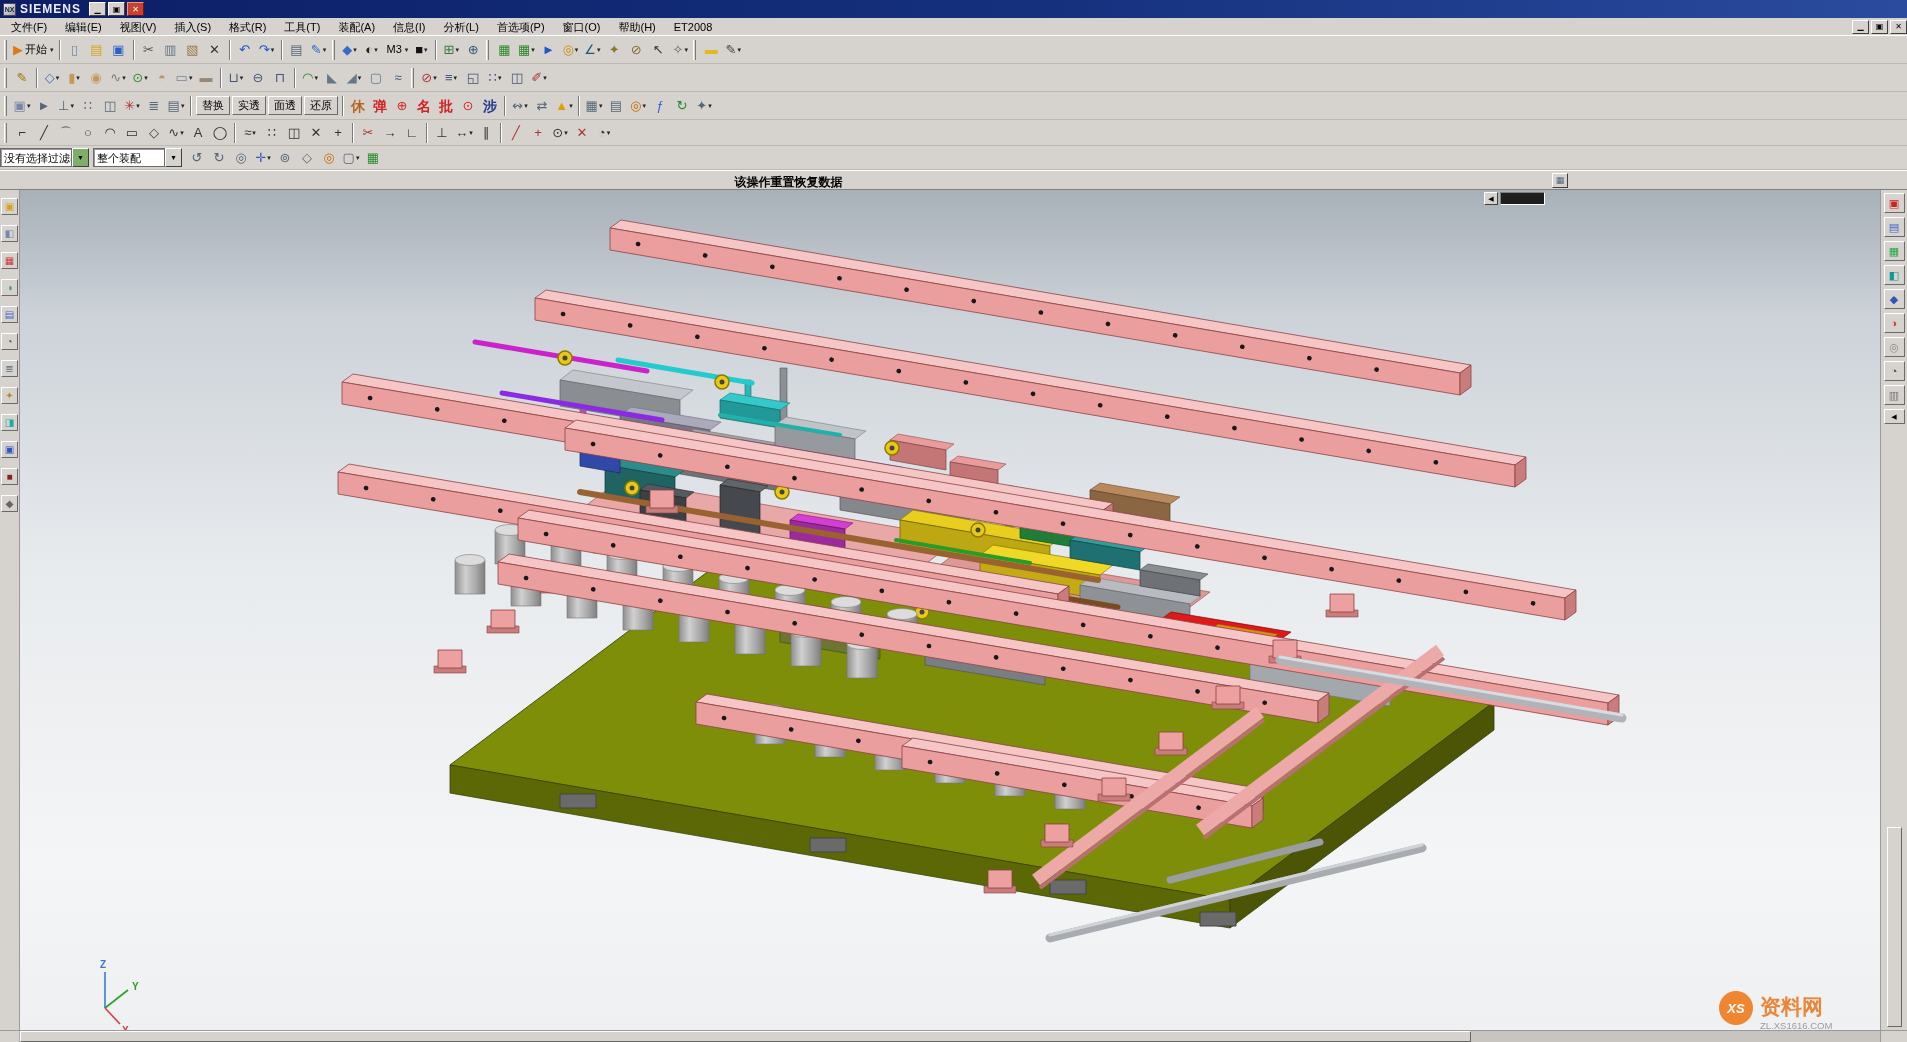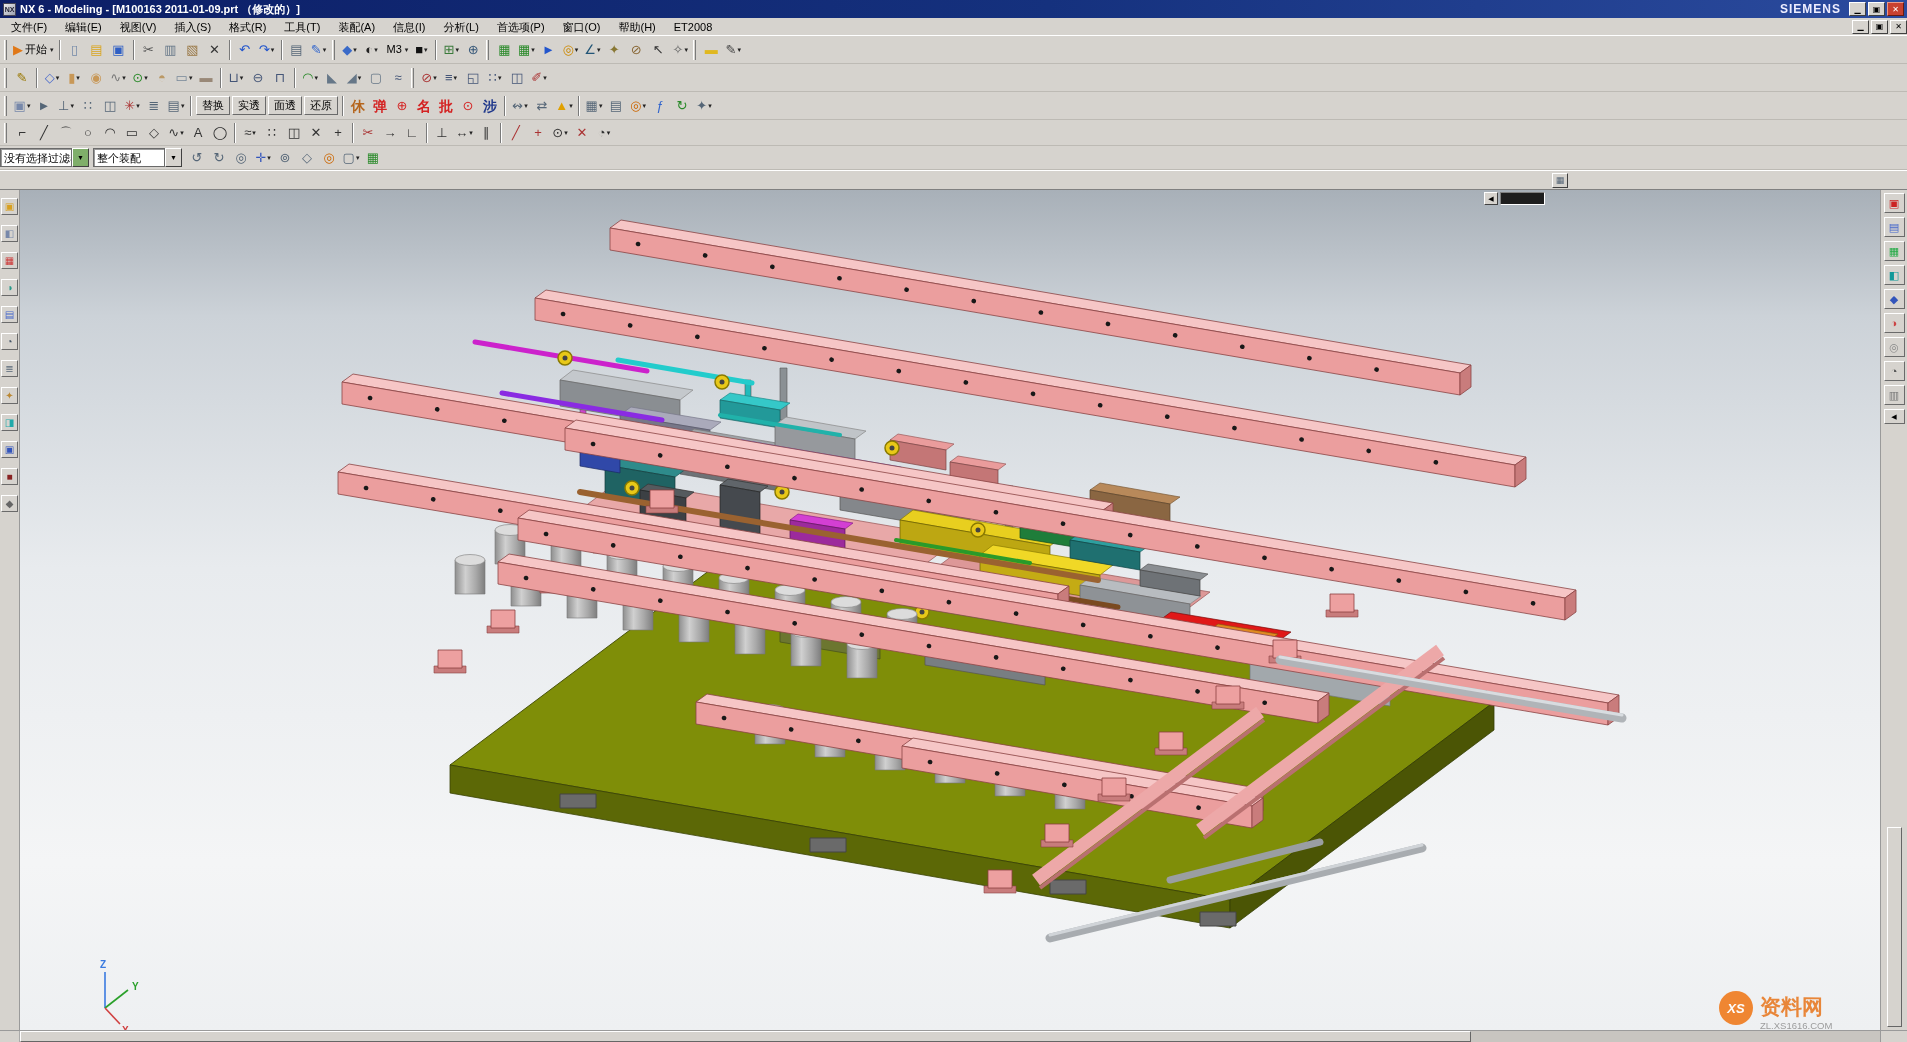--- a/index.html
+++ b/index.html
@@ -60,21 +60,20 @@
 .bb-corner{width:20px;background:#d6d3ce;border-right:1px solid #aaa}
 .htrack{flex:1;position:relative}
 .hthumb{position:absolute;left:0;top:0;bottom:0;width:78%;background:#d6d3ce;border:1px solid;border-color:#fff #666 #666 #fff}
 .bb-grip{width:27px;background:#d6d3ce;border-left:1px solid #9a9a9a}
 </style>
 </head>
 <body>
 
 <div class="titlebar">
   <div class="app-icon">NX</div>
-  <div class="title-text">NX 6 - Modeling - [M100163  2011-01-09.prt （修改的）]</div>
   <div class="brand">SIEMENS</div>
   <button class="wbtn"><span>▁</span></button>
   <button class="wbtn"><span>▣</span></button>
   <button class="wbtn close"><span>✕</span></button>
 </div>
 
 <div class="menubar">
   <span style="display:flex">
       <button class="mitem"><span class="tl">文件(F)</span></button>
       <button class="mitem"><span class="tl">编辑(E)</span></button>
@@ -523,20 +522,21 @@
         <span class="gi" style="color: rgb(85, 102, 119);">▢</span>
         <span class="dd">▾</span>
       </button>
       <button class="tbtn">
         <span class="gi" style="color: rgb(42, 138, 42);">▦</span>
       </button>
     </span>
 </div>
 
 <div class="promptbar">
+  <div class="prompt-msg">该操作重置恢复数据</div>
   <button class="prompt-mini"><span>▦</span></button>
 </div>
 
 <div class="main">
 
   <div class="left-rail">
       <button class="rail-btn">
         <span class="gi" style="color: rgb(216, 160, 32);">▣</span>
       </button>
       <button class="rail-btn">

